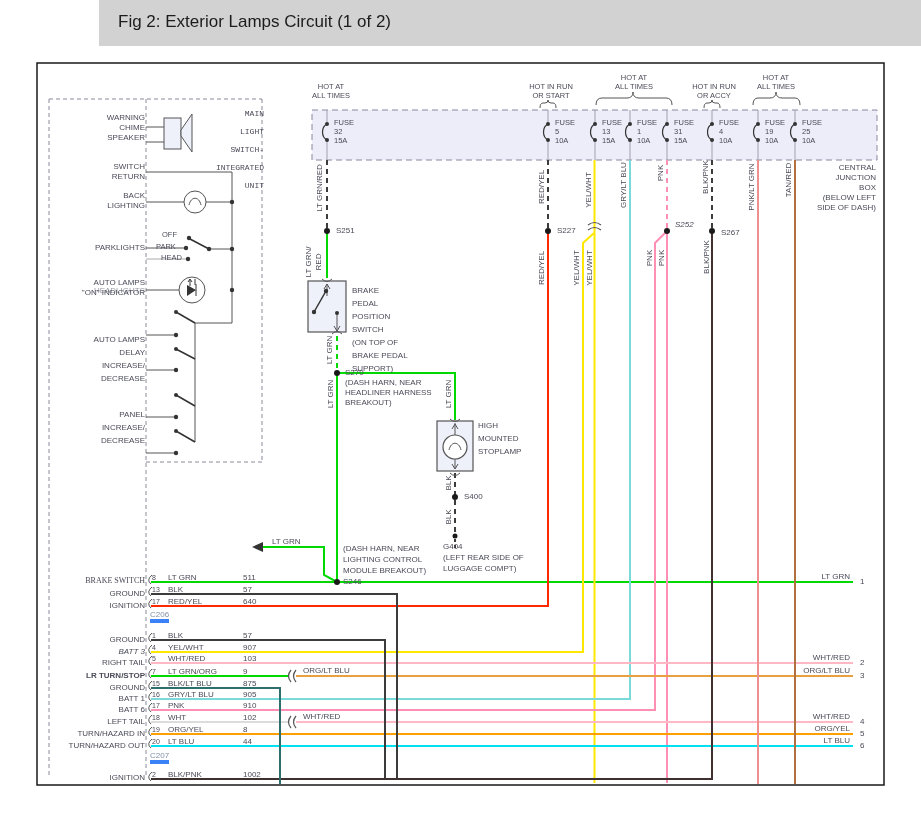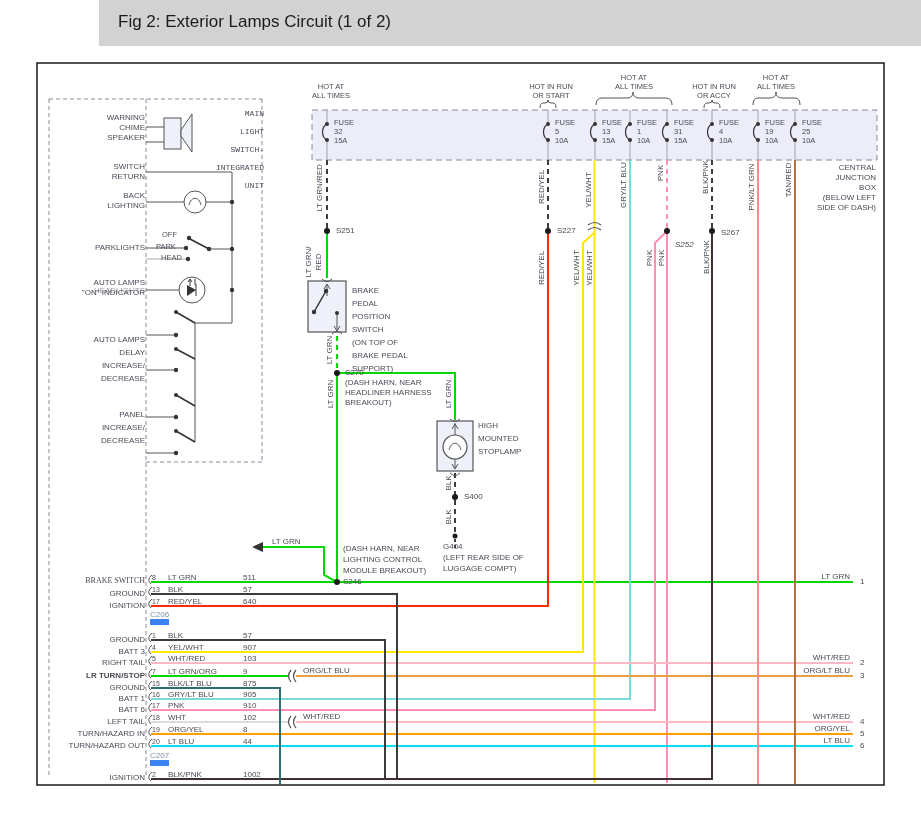--- a/index.html
+++ b/index.html
@@ -9,21 +9,21 @@
   #title{position:absolute;left:118px;top:12px;font-size:17px;color:#1c1c1c;}
   svg{position:absolute;left:0;top:0;}
   .L{position:absolute;font-size:8px;line-height:10px;color:#4a4a58;white-space:pre-line;z-index:3;}
   .R{text-align:right;width:100px;}
   .C{text-align:center;width:72px;font-size:7.5px;line-height:9px;}
   .F{font-size:7.5px;line-height:9px;}
   .pin{font-size:7px;}
   .lh13{line-height:13px;}
   .lh11{line-height:11px;}
   .rot{transform:translate(-50%,-50%) rotate(-90deg);transform-origin:center;white-space:pre;text-align:center;}
-  .cn{color:#8090a8;border-bottom:6px solid #3b82f6;padding-bottom:0px;}
+  .cn{color:#8090a8;border-bottom:4px solid #3b82f6;padding-bottom:0px;}
   .dim{color:#9a9aa5;}
 </style>
 </head>
 <body>
 
 <div id="stage">
   <div id="titlebar"></div>
   <div id="title">Fig 2: Exterior Lamps Circuit (1 of 2)</div>
 
   <svg width="921" height="816" viewBox="0 0 921 816">
@@ -317,21 +317,21 @@
 DECREASE</div>
   <div class="L R lh13" style="left:45px;top:408px;">PANEL
 INCREASE/
 DECREASE</div>
   <div class="L F" style="left:162px;top:230px;">OFF</div>
   <div class="L F" style="left:156px;top:242px;">PARK</div>
   <div class="L F" style="left:161px;top:253px;">HEAD</div>
 
   <div class="L" style="left:336px;top:226px;">S251</div>
   <div class="L" style="left:557px;top:226px;">S227</div>
-  <div class="L" style="left:675px;top:240px;font-style:italic;">S252</div>
+  <div class="L" style="left:675px;top:220px;font-style:italic;">S252</div>
   <div class="L" style="left:721px;top:228px;">S267</div>
   <div class="L lh13" style="left:352px;top:284px;">BRAKE
 PEDAL
 POSITION
 SWITCH
 (ON TOP OF
 BRAKE PEDAL
 SUPPORT)</div>
   <div class="L" style="left:345px;top:368px;">S270
 (DASH HARN, NEAR
@@ -383,21 +383,21 @@
   <div class="L" style="left:243px;top:573px;">511</div>
   <div class="L pin" style="left:152px;top:585px;">13</div>
   <div class="L" style="left:168px;top:585px;">BLK</div>
   <div class="L" style="left:243px;top:585px;">57</div>
   <div class="L pin" style="left:152px;top:597px;">17</div>
   <div class="L" style="left:168px;top:597px;">RED/YEL</div>
   <div class="L" style="left:243px;top:597px;">640</div>
   <div class="L" style="left:150px;top:610px;"><span class="cn">C206</span></div>
 
   <div class="L R" style="left:45px;top:635px;">GROUND</div>
-  <div class="L R" style="left:45px;top:647px;">BATT 3</div>
+  <div class="L R" style="left:45px;top:647px;font-style:italic;">BATT 3</div>
   <div class="L R" style="left:45px;top:658px;">RIGHT TAIL</div>
   <div class="L R" style="left:45px;top:671px;font-weight:bold;">LR TURN/STOP</div>
   <div class="L R" style="left:45px;top:683px;">GROUND</div>
   <div class="L R" style="left:45px;top:694px;">BATT 1</div>
   <div class="L R" style="left:45px;top:705px;">BATT 6</div>
   <div class="L R" style="left:45px;top:717px;">LEFT TAIL</div>
   <div class="L R" style="left:45px;top:729px;">TURN/HAZARD IN</div>
   <div class="L R" style="left:45px;top:741px;">TURN/HAZARD OUT</div>
   <div class="L pin" style="left:152px;top:631px;">1</div>
   <div class="L" style="left:168px;top:631px;">BLK</div>

